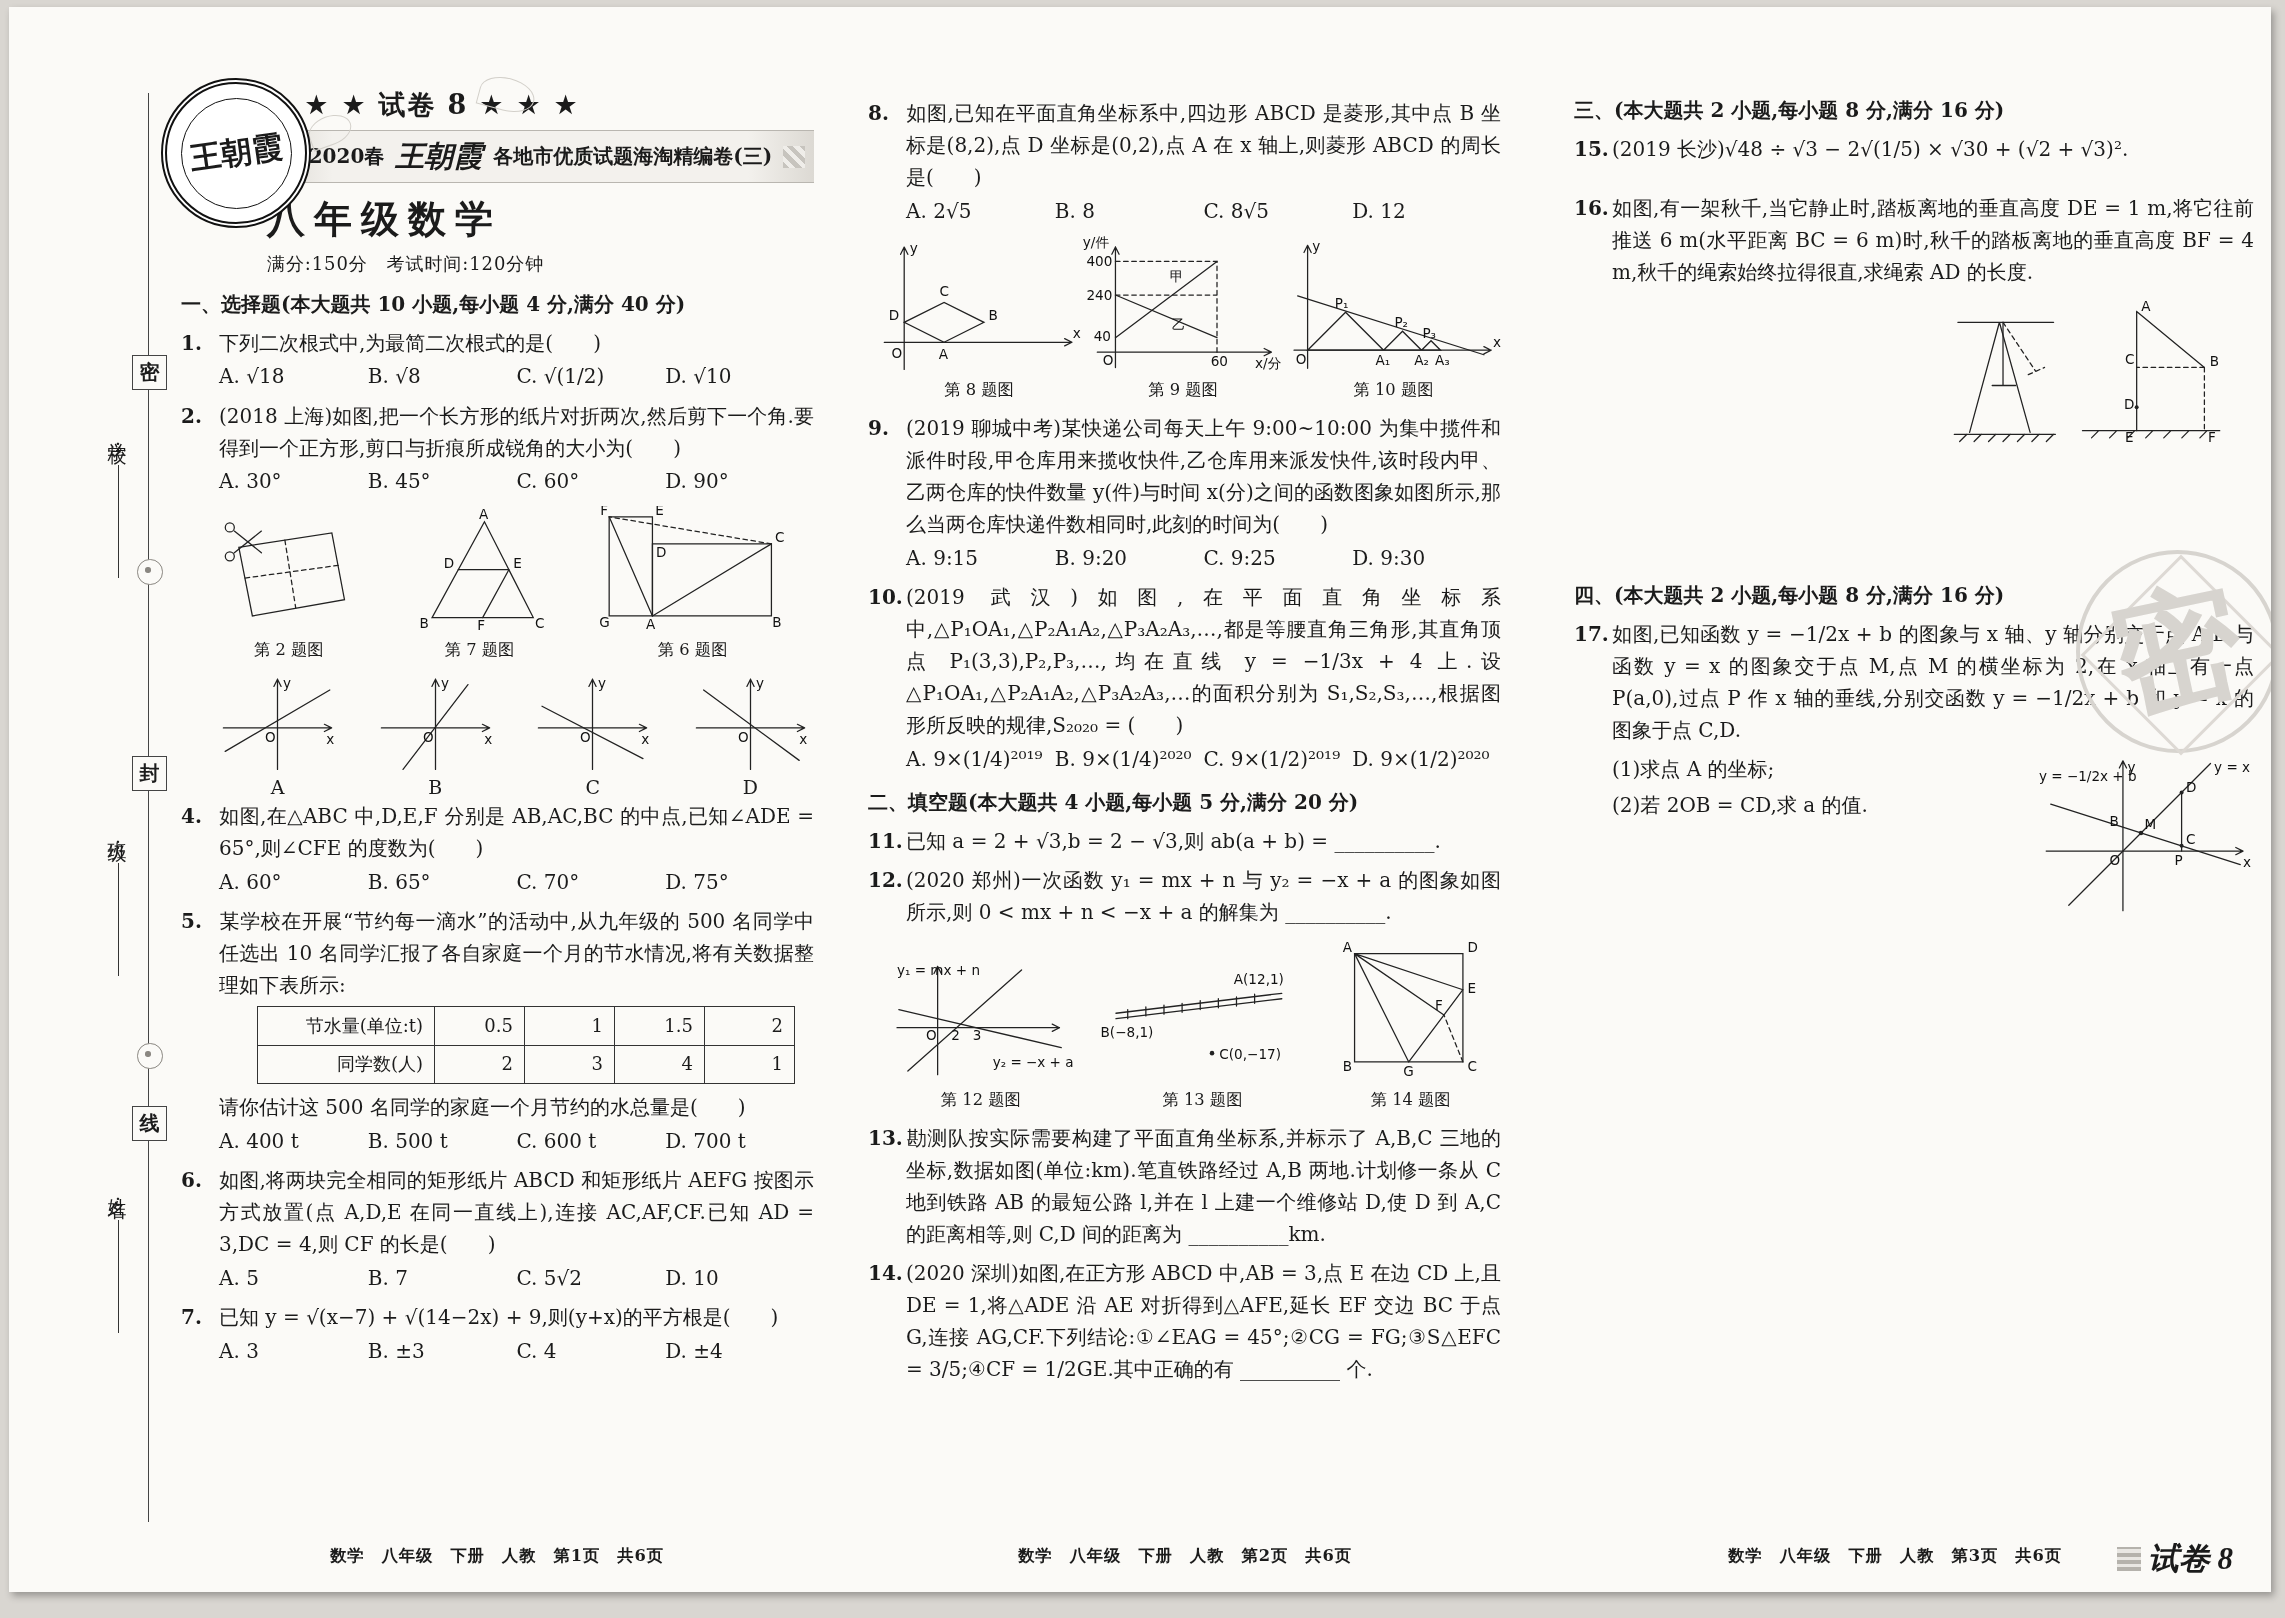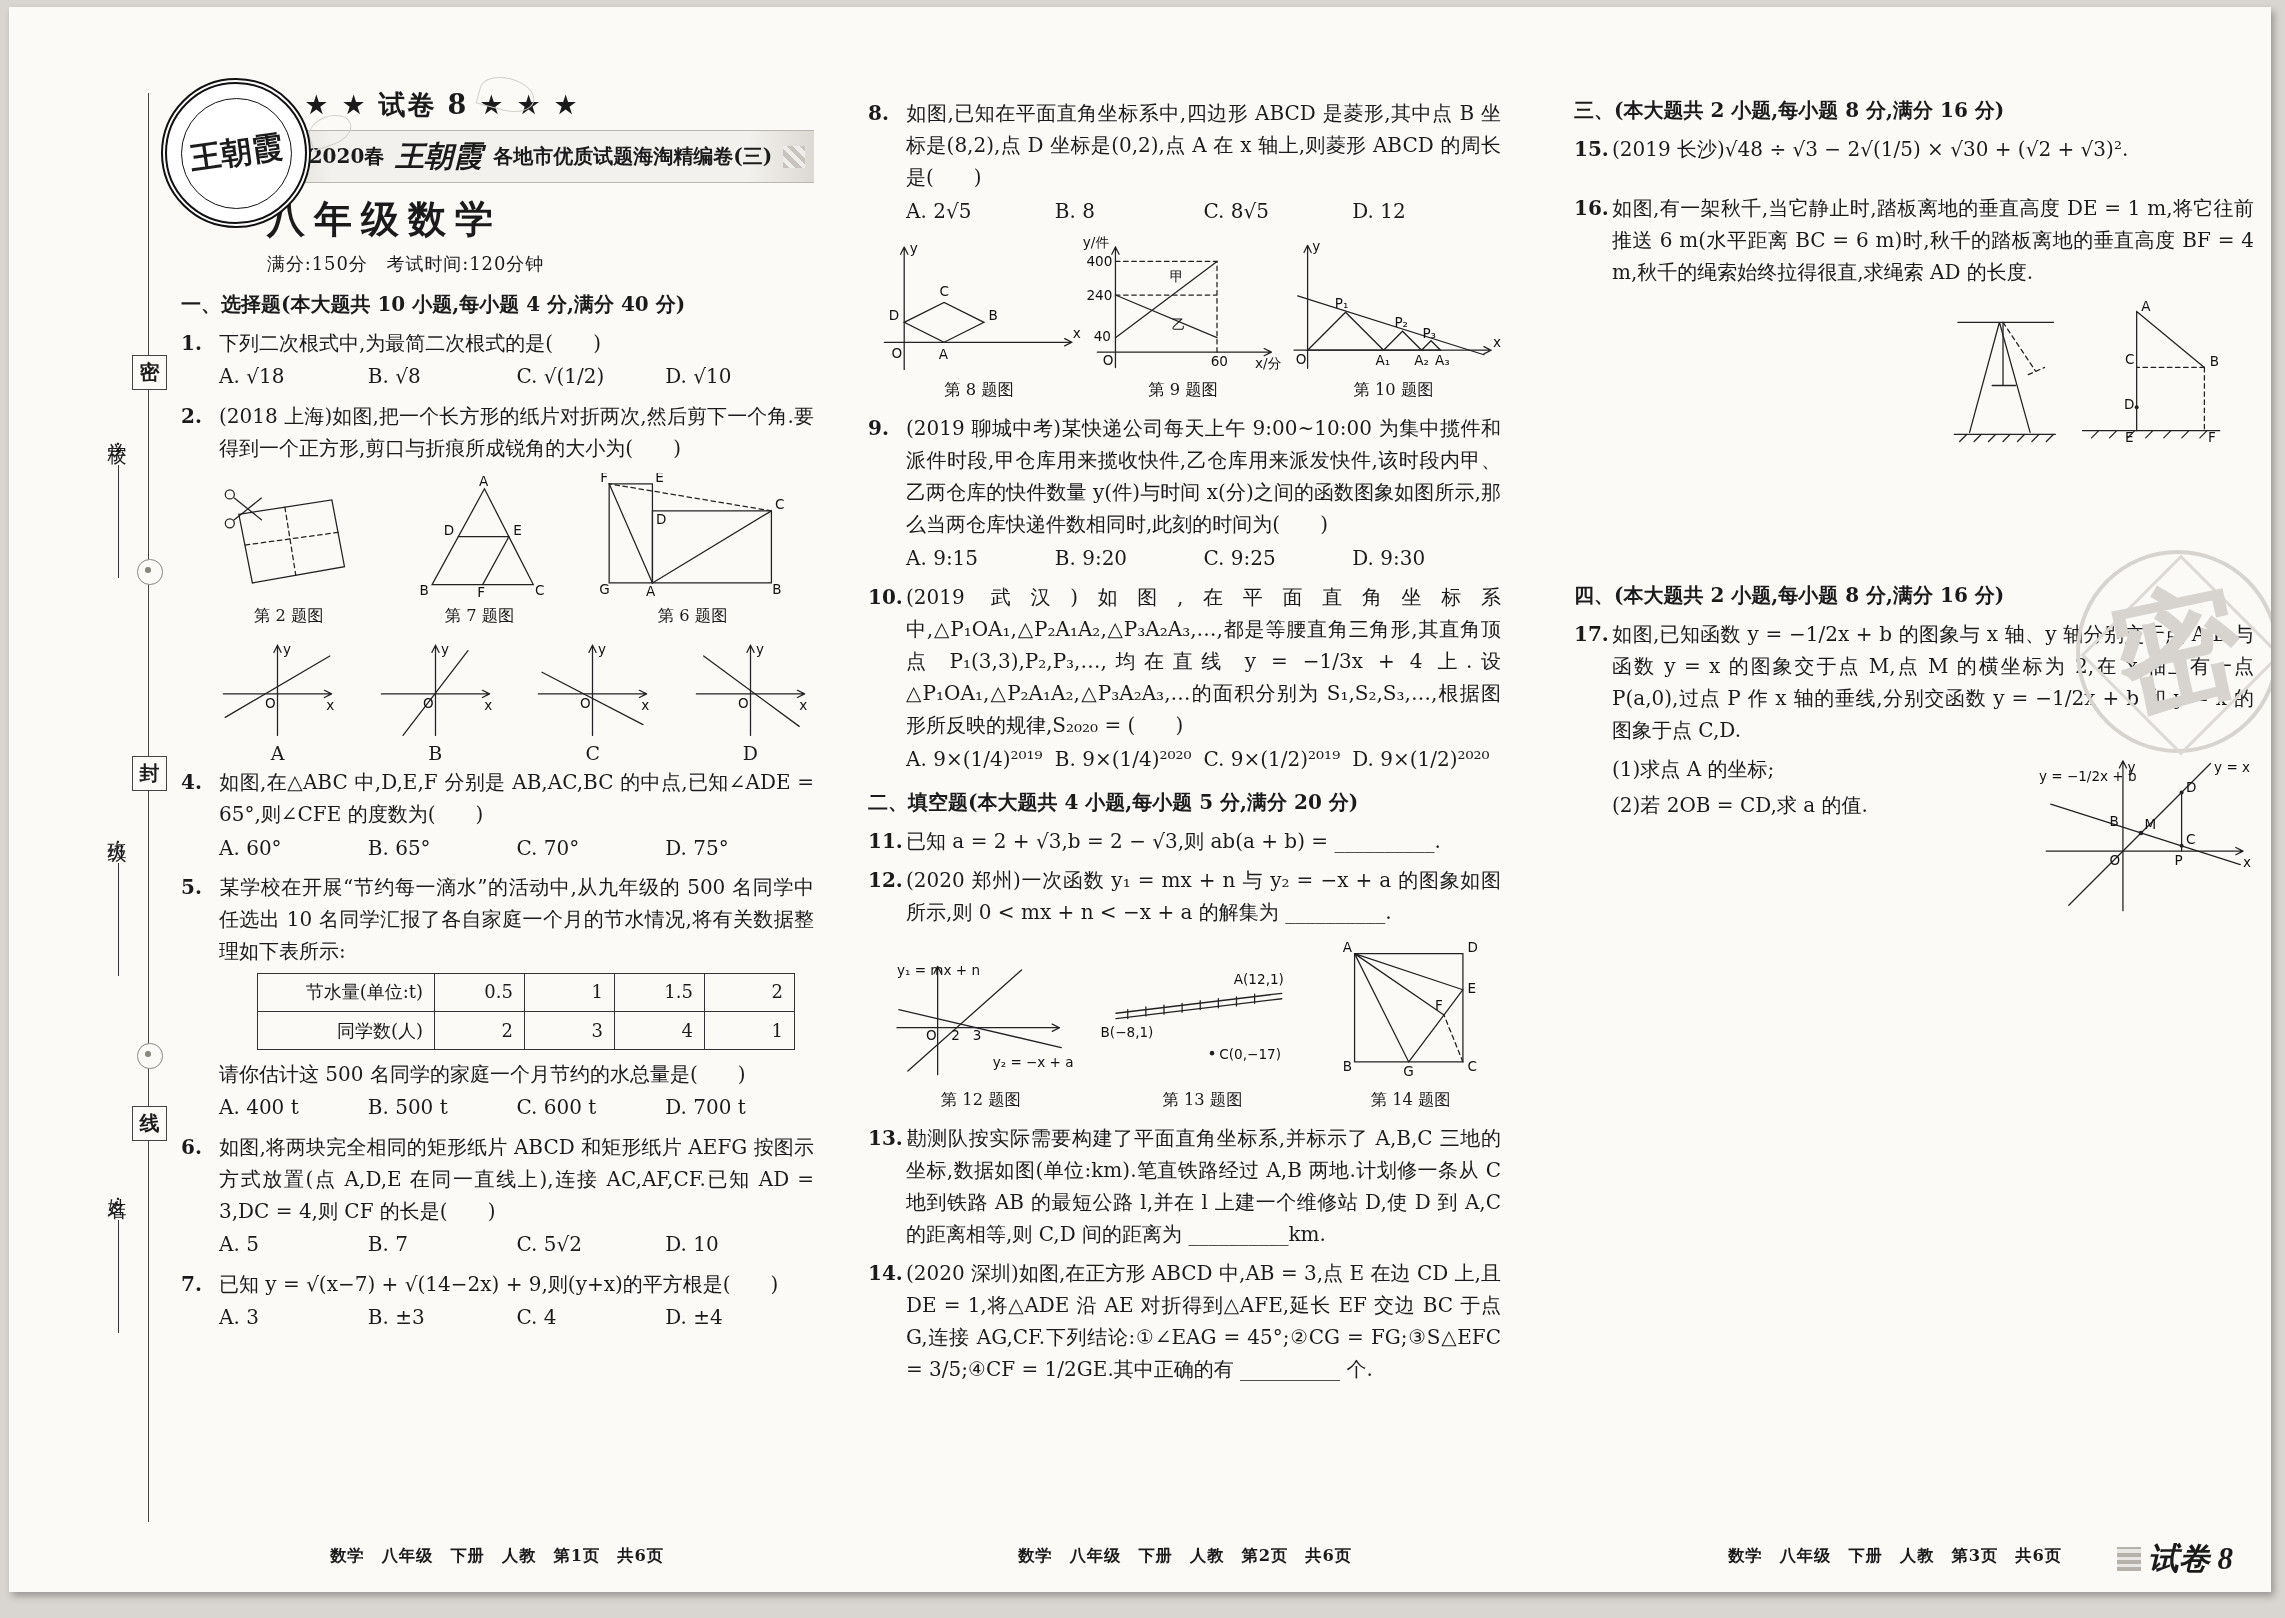--- a/index.html
+++ b/index.html
@@ -147,20 +147,26 @@
       <div class="opts">
         <span class="opt">A. √18</span>
         <span class="opt">B. √8</span>
         <span class="opt">C. √(1/2)</span>
         <span class="opt">D. √10</span>
       </div>
     </div>
 
     <div class="problem">
       <span class="pnum">2.</span><span>(2018 上海)如图,把一个长方形的纸片对折两次,然后剪下一个角.要得到一个正方形,剪口与折痕所成锐角的大小为(　　)</span>
+      <div class="opts">
+        <span class="opt">A. 30°</span>
+        <span class="opt">B. 45°</span>
+        <span class="opt">C. 60°</span>
+        <span class="opt">D. 90°</span>
+      </div>
     </div>
 
     <div class="figrow">
       <figure>
         <svg width="145" height="121" viewBox="0 0 160 134">
           <path class="ln" d="M25,38 L128,22 L142,96 L40,114 Z"></path>
           <path class="ln dash" d="M76,30 L88,105"></path>
           <path class="ln dash" d="M32,72 L135,58"></path>
           <path class="ln" d="M20,20 L50,44 M50,20 L20,44"></path>
           <circle class="ln" cx="15" cy="16" r="5"></circle>

